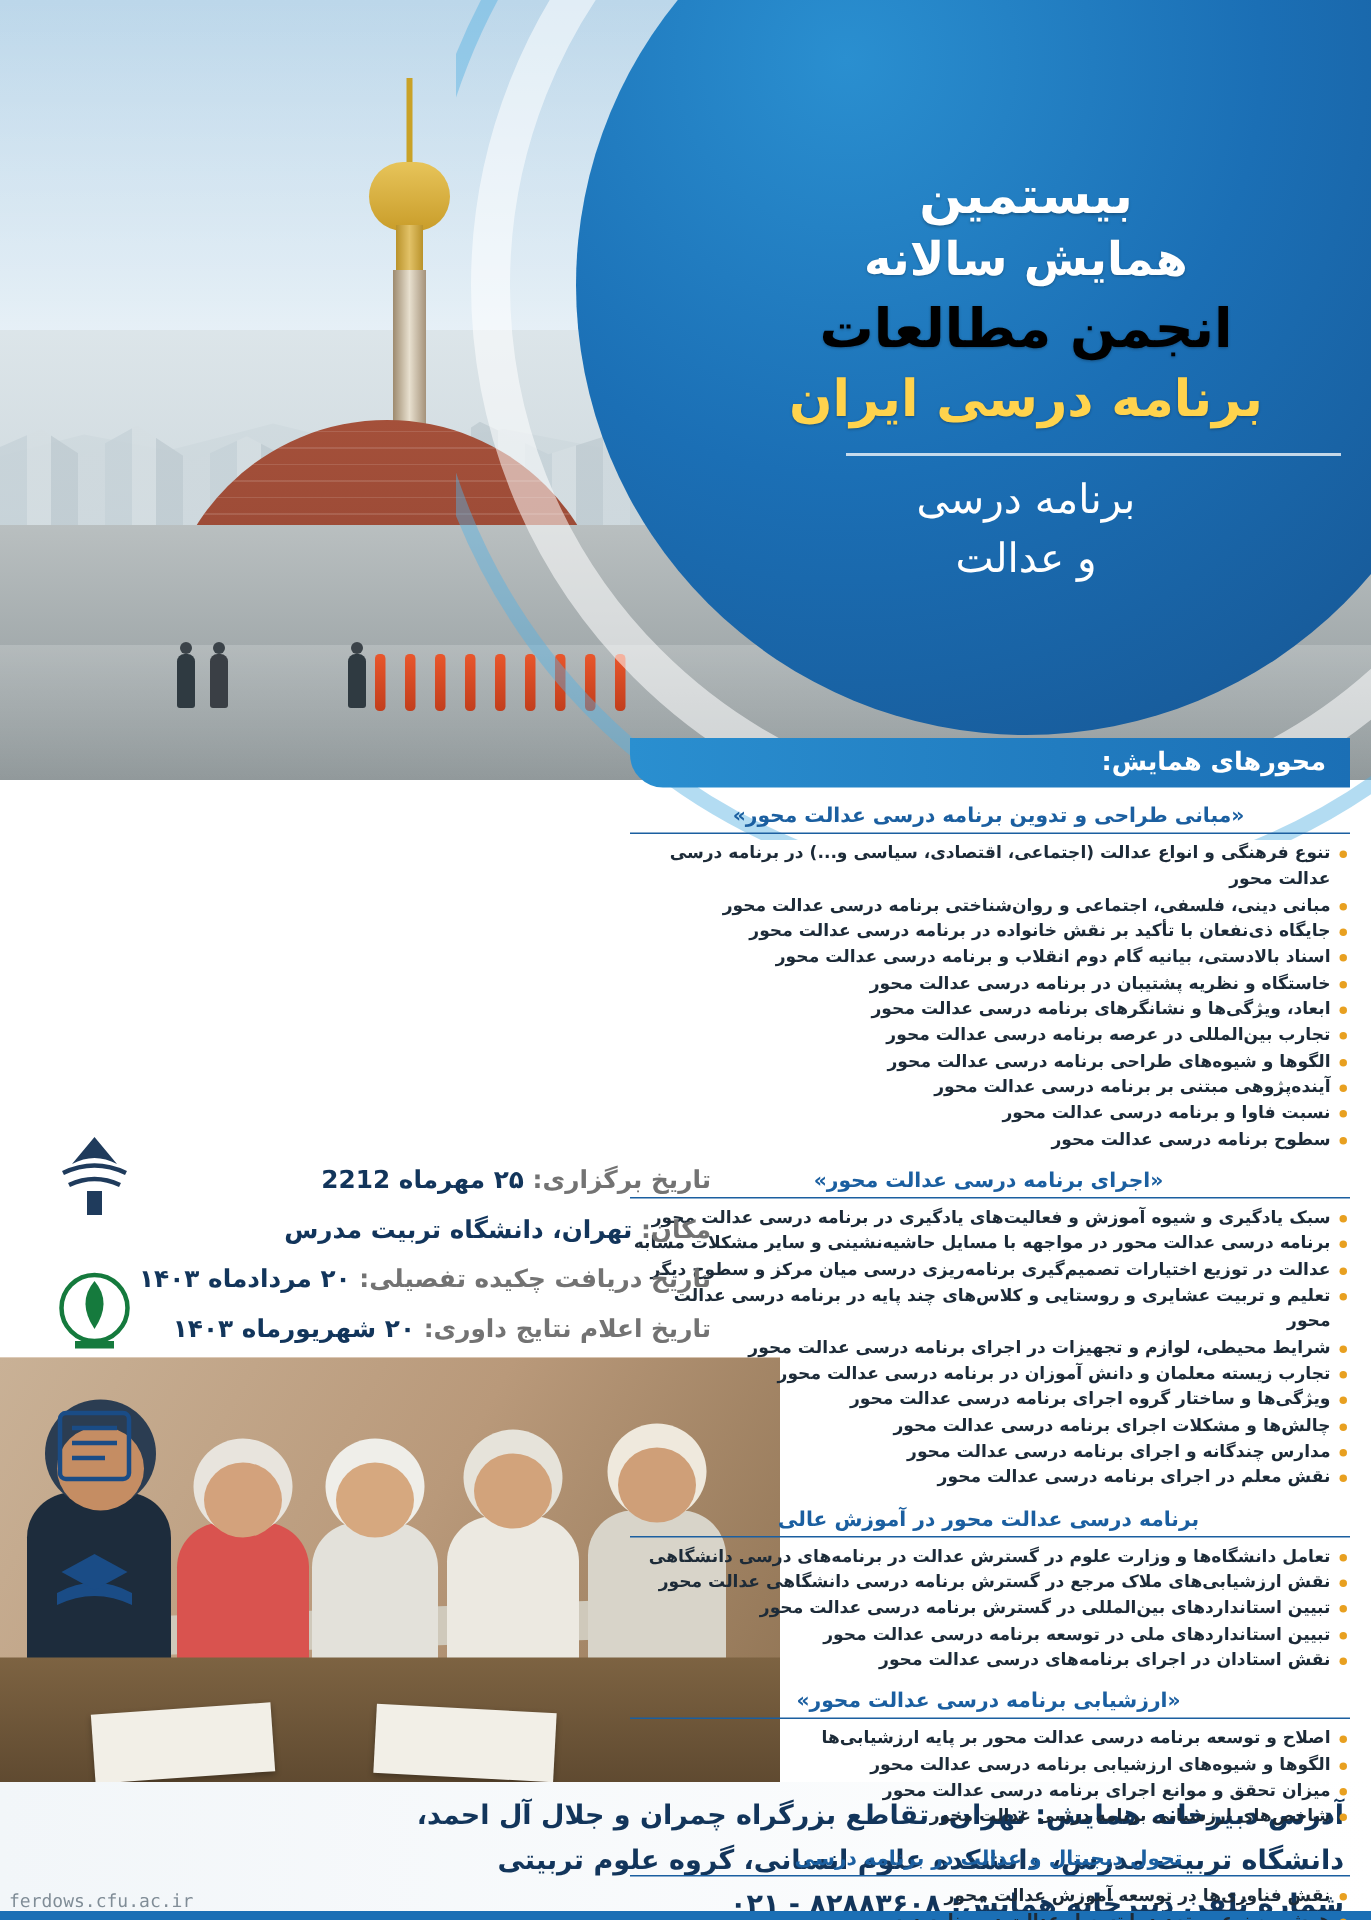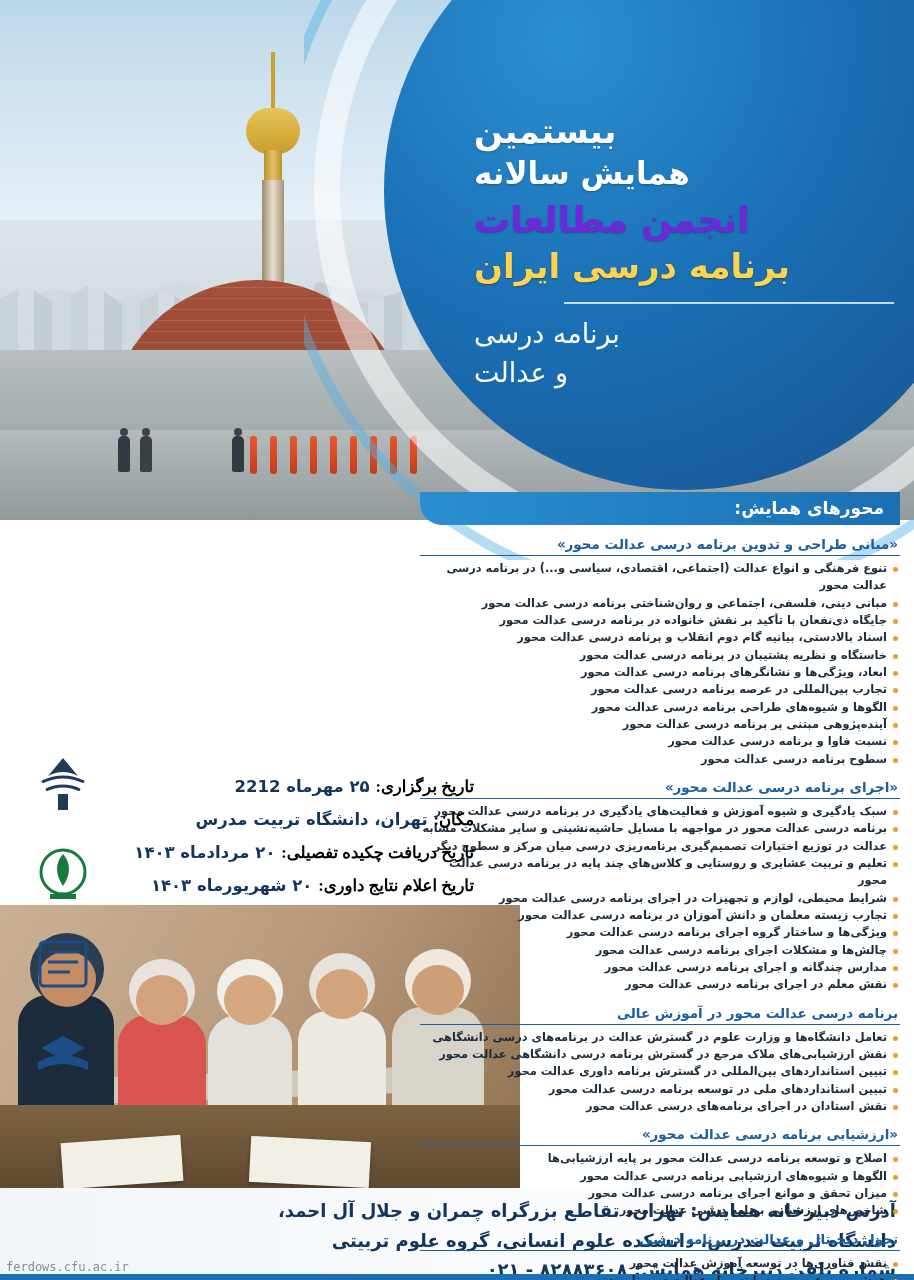--- a/index.html
+++ b/index.html
@@ -83,59 +83,59 @@
     position:absolute;right:-110px;top:-140px;width:740px;height:740px;border-radius:50%;
     border:26px solid rgba(255,255,255,.55);
     box-sizing:border-box;
   }
   .circle-ring2{
     position:absolute;right:-150px;top:-180px;width:820px;height:820px;border-radius:50%;
     border:10px solid rgba(86,178,227,.45);
     box-sizing:border-box;
   }
   .title-block{
-    position:absolute;right:20px;top:110px;width:420px;text-align:left;color:#fff;direction:rtl;
+    position:absolute;right:20px;top:110px;width:420px;text-align:center;color:#fff;direction:rtl;
     z-index:5;
   }
   .t-line1{font-size:34px;font-weight:bold;letter-spacing:1px;line-height:1.25;text-shadow:0 1px 2px rgba(0,0,0,.25);}
   .t-line2{font-size:31px;font-weight:bold;line-height:1.3;text-shadow:0 1px 2px rgba(0,0,0,.25);}
-  .t-assoc{font-size:36px;font-weight:bold;color:#6d28d9;line-height:1.3;margin-top:4px;text-shadow:0 1px 2px rgba(0,0,0,.3);}
+  .t-assoc{font-size:36px;font-weight:bold;color:#000000;line-height:1.3;margin-top:4px;text-shadow:0 1px 2px rgba(0,0,0,.3);}
   .t-assoc2{font-size:34px;font-weight:bold;color:#ffd34d;line-height:1.3;text-shadow:0 1px 2px rgba(0,0,0,.3);}
   .t-sep{height:2px;background:rgba(255,255,255,.75);margin:14px 0 10px 90px;}
   .t-theme{font-size:27px;font-weight:normal;line-height:1.45;}
 
   
   .content{
     position:absolute;right:0;top:492px;width:500px;height:760px;
     padding:0 14px 0 6px;box-sizing:border-box;direction:rtl;text-align:right;z-index:6;
   }
   .axes-head{
     background:linear-gradient(to left,#1b6fb5,#2a8fd0);
     color:#fff;font-size:17px;font-weight:bold;padding:6px 16px 7px 10px;
     border-radius:0 0 0 22px;margin-bottom:6px;
   }
   .sec-title{
     color:#1b5fa0;font-size:13.5px;font-weight:bold;
-    border-bottom:1.6px solid #1b5fa0;padding:3px 2px 3px 0;margin:8px 0 4px 0;
+    border-bottom:1.6px solid #1b5fa0;padding:3px 2px 3px 0;margin:8px 0 4px 0;text-align:center;
   }
   ul.bullets{list-style:none;margin:0 0 2px 0;padding:0;font-weight:bold;}
   ul.bullets li{
     font-size:11.4px;color:#1d2b38;line-height:1.52;padding-right:13px;position:relative;
   }
   ul.bullets li:before{
     content:"";position:absolute;right:2px;top:7px;width:5px;height:5px;border-radius:50%;
     background:#e8a020;
   }
 
   
   .dates{
     position:absolute;right:440px;top:770px;width:420px;text-align:right;direction:rtl;z-index:7;
   }
   .dates .row{font-size:16.5px;font-weight:bold;color:#12355b;line-height:2.0;letter-spacing:.3px;}
-  .dates .row .lbl{color:#000000;font-family:Liberation Serif, serif;}
+  .dates .row .lbl{color:#737373;}
 
   
   .logos{position:absolute;left:14px;top:748px;width:86px;z-index:8;}
   .logo{width:74px;height:74px;margin-bottom:16px;display:flex;align-items:center;justify-content:center;}
   .logo svg{display:block;}
 
   
   .photo-bottom{
     position:absolute;left:0;top:905px;width:520px;height:290px;overflow:hidden;
     background:linear-gradient(to bottom,#caa98a,#b08a63);
@@ -268,21 +268,21 @@
         <li>مدارس چندگانه و اجرای برنامه درسی عدالت محور</li>
         <li>نقش معلم در اجرای برنامه درسی عدالت محور</li>
       </ul>
     </div>
 
     <div>
       <div class="sec-title">برنامه درسی عدالت محور در آموزش عالی</div>
       <ul class="bullets">
         <li>تعامل دانشگاه‌ها و وزارت علوم در گسترش عدالت در برنامه‌های درسی دانشگاهی</li>
         <li>نقش ارزشیابی‌های ملاک مرجع در گسترش برنامه درسی دانشگاهی عدالت محور</li>
-        <li>تبیین استانداردهای بین‌المللی در گسترش برنامه داوری عدالت محور</li>
+        <li>تبیین استانداردهای بین‌المللی در گسترش برنامه درسی عدالت محور</li>
         <li>تبیین استانداردهای ملی در توسعه برنامه درسی عدالت محور</li>
         <li>نقش استادان در اجرای برنامه‌های درسی عدالت محور</li>
       </ul>
     </div>
 
     <div>
       <div class="sec-title">«ارزشیابی برنامه درسی عدالت محور»</div>
       <ul class="bullets">
         <li>اصلاح و توسعه برنامه درسی عدالت محور بر پایه ارزشیابی‌ها</li>
         <li>الگوها و شیوه‌های ارزشیابی برنامه درسی عدالت محور</li>

